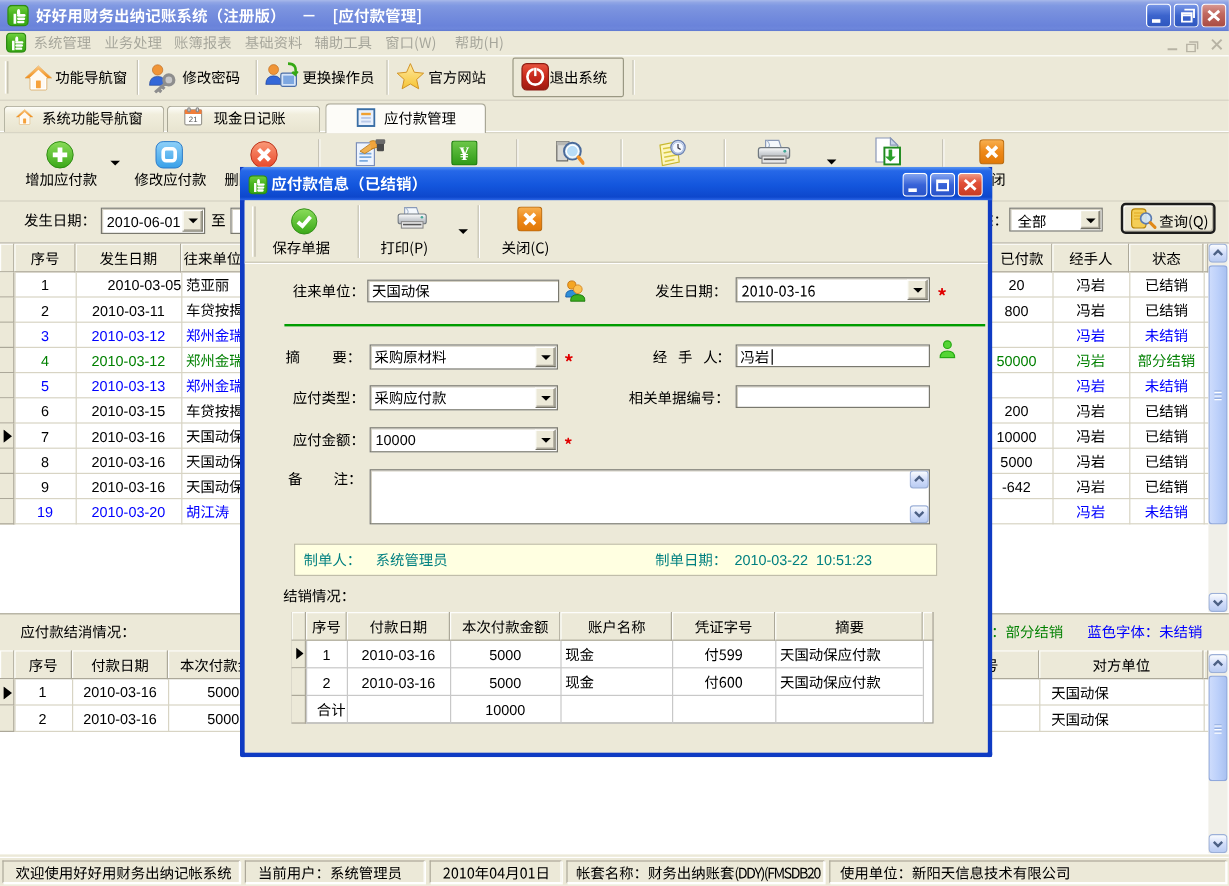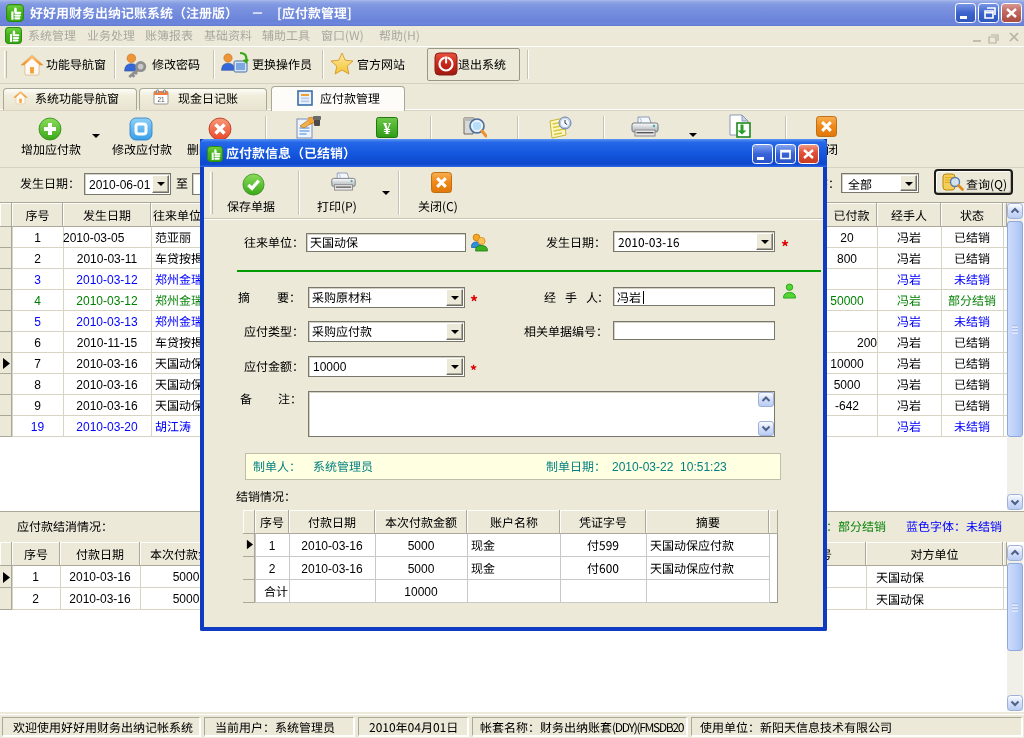--- a/index.html
+++ b/index.html
@@ -592,35 +592,35 @@
     <div class="gridline" style="left:151px;top:227px;width:1px;height:210px"></div>
     <div class="gridline" style="left:440px;top:227px;width:1px;height:210px"></div>
     <div class="gridline" style="left:877px;top:227px;width:1px;height:210px"></div>
     <div class="gridline" style="left:941px;top:227px;width:1px;height:210px"></div>
     <div class="gridline" style="left:1003px;top:227px;width:1px;height:210px"></div>
     <div class="gridline" style="left:12px;top:227px;width:1px;height:210px"></div>
     <svg class="abs" style="left:2px;top:358px" width="8" height="11" viewBox="0 0 8 11">
       <path d="M1 0 L8 5.5 L1 11 Z" fill="#000"></path>
     </svg>
     <div class="lat" style="left:12px;top:232px;width:51px;text-align:center;color:#000">1</div>
-    <div class="lat" style="left:63px;top:232px;width:88px;text-align:left;color:#000">2010-03-05</div>
+    <div class="lat" style="left:63px;top:232px;width:88px;text-align:right;color:#000">2010-03-05</div>
     <div class="lat" style="left:817px;top:232px;width:60px;text-align:center;color:#000">20</div>
     <div class="lat" style="left:12px;top:253px;width:51px;text-align:center;color:#000">2</div>
     <div class="lat" style="left:63px;top:253px;width:88px;text-align:center;color:#000">2010-03-11</div>
     <div class="lat" style="left:817px;top:253px;width:60px;text-align:center;color:#000">800</div>
     <div class="lat" style="left:12px;top:274px;width:51px;text-align:center;color:#0000ff">3</div>
     <div class="lat" style="left:63px;top:274px;width:88px;text-align:center;color:#0000ff">2010-03-12</div>
     <div class="lat" style="left:12px;top:295px;width:51px;text-align:center;color:#008000">4</div>
     <div class="lat" style="left:63px;top:295px;width:88px;text-align:center;color:#008000">2010-03-12</div>
     <div class="lat" style="left:817px;top:295px;width:60px;text-align:center;color:#008000">50000</div>
     <div class="lat" style="left:12px;top:316px;width:51px;text-align:center;color:#0000ff">5</div>
     <div class="lat" style="left:63px;top:316px;width:88px;text-align:center;color:#0000ff">2010-03-13</div>
     <div class="lat" style="left:12px;top:337px;width:51px;text-align:center;color:#000">6</div>
-    <div class="lat" style="left:63px;top:337px;width:88px;text-align:center;color:#000">2010-11-15</div>
-    <div class="lat" style="left:817px;top:337px;width:60px;text-align:right;color:#000">200</div>
+    <div class="lat" style="left:63px;top:337px;width:88px;text-align:center;color:#000">2010-03-15</div>
+    <div class="lat" style="left:817px;top:337px;width:60px;text-align:center;color:#000">200</div>
     <div class="lat" style="left:12px;top:358px;width:51px;text-align:center;color:#000">7</div>
     <div class="lat" style="left:63px;top:358px;width:88px;text-align:center;color:#000">2010-03-16</div>
     <div class="lat" style="left:817px;top:358px;width:60px;text-align:center;color:#000">10000</div>
     <div class="lat" style="left:12px;top:379px;width:51px;text-align:center;color:#000">8</div>
     <div class="lat" style="left:63px;top:379px;width:88px;text-align:center;color:#000">2010-03-16</div>
     <div class="lat" style="left:817px;top:379px;width:60px;text-align:center;color:#000">5000</div>
     <div class="lat" style="left:12px;top:400px;width:51px;text-align:center;color:#000">9</div>
     <div class="lat" style="left:63px;top:400px;width:88px;text-align:center;color:#000">2010-03-16</div>
     <div class="lat" style="left:817px;top:400px;width:60px;text-align:center;color:#000">-642</div>
     <div class="lat" style="left:12px;top:421px;width:51px;text-align:center;color:#0000ff">19</div>

